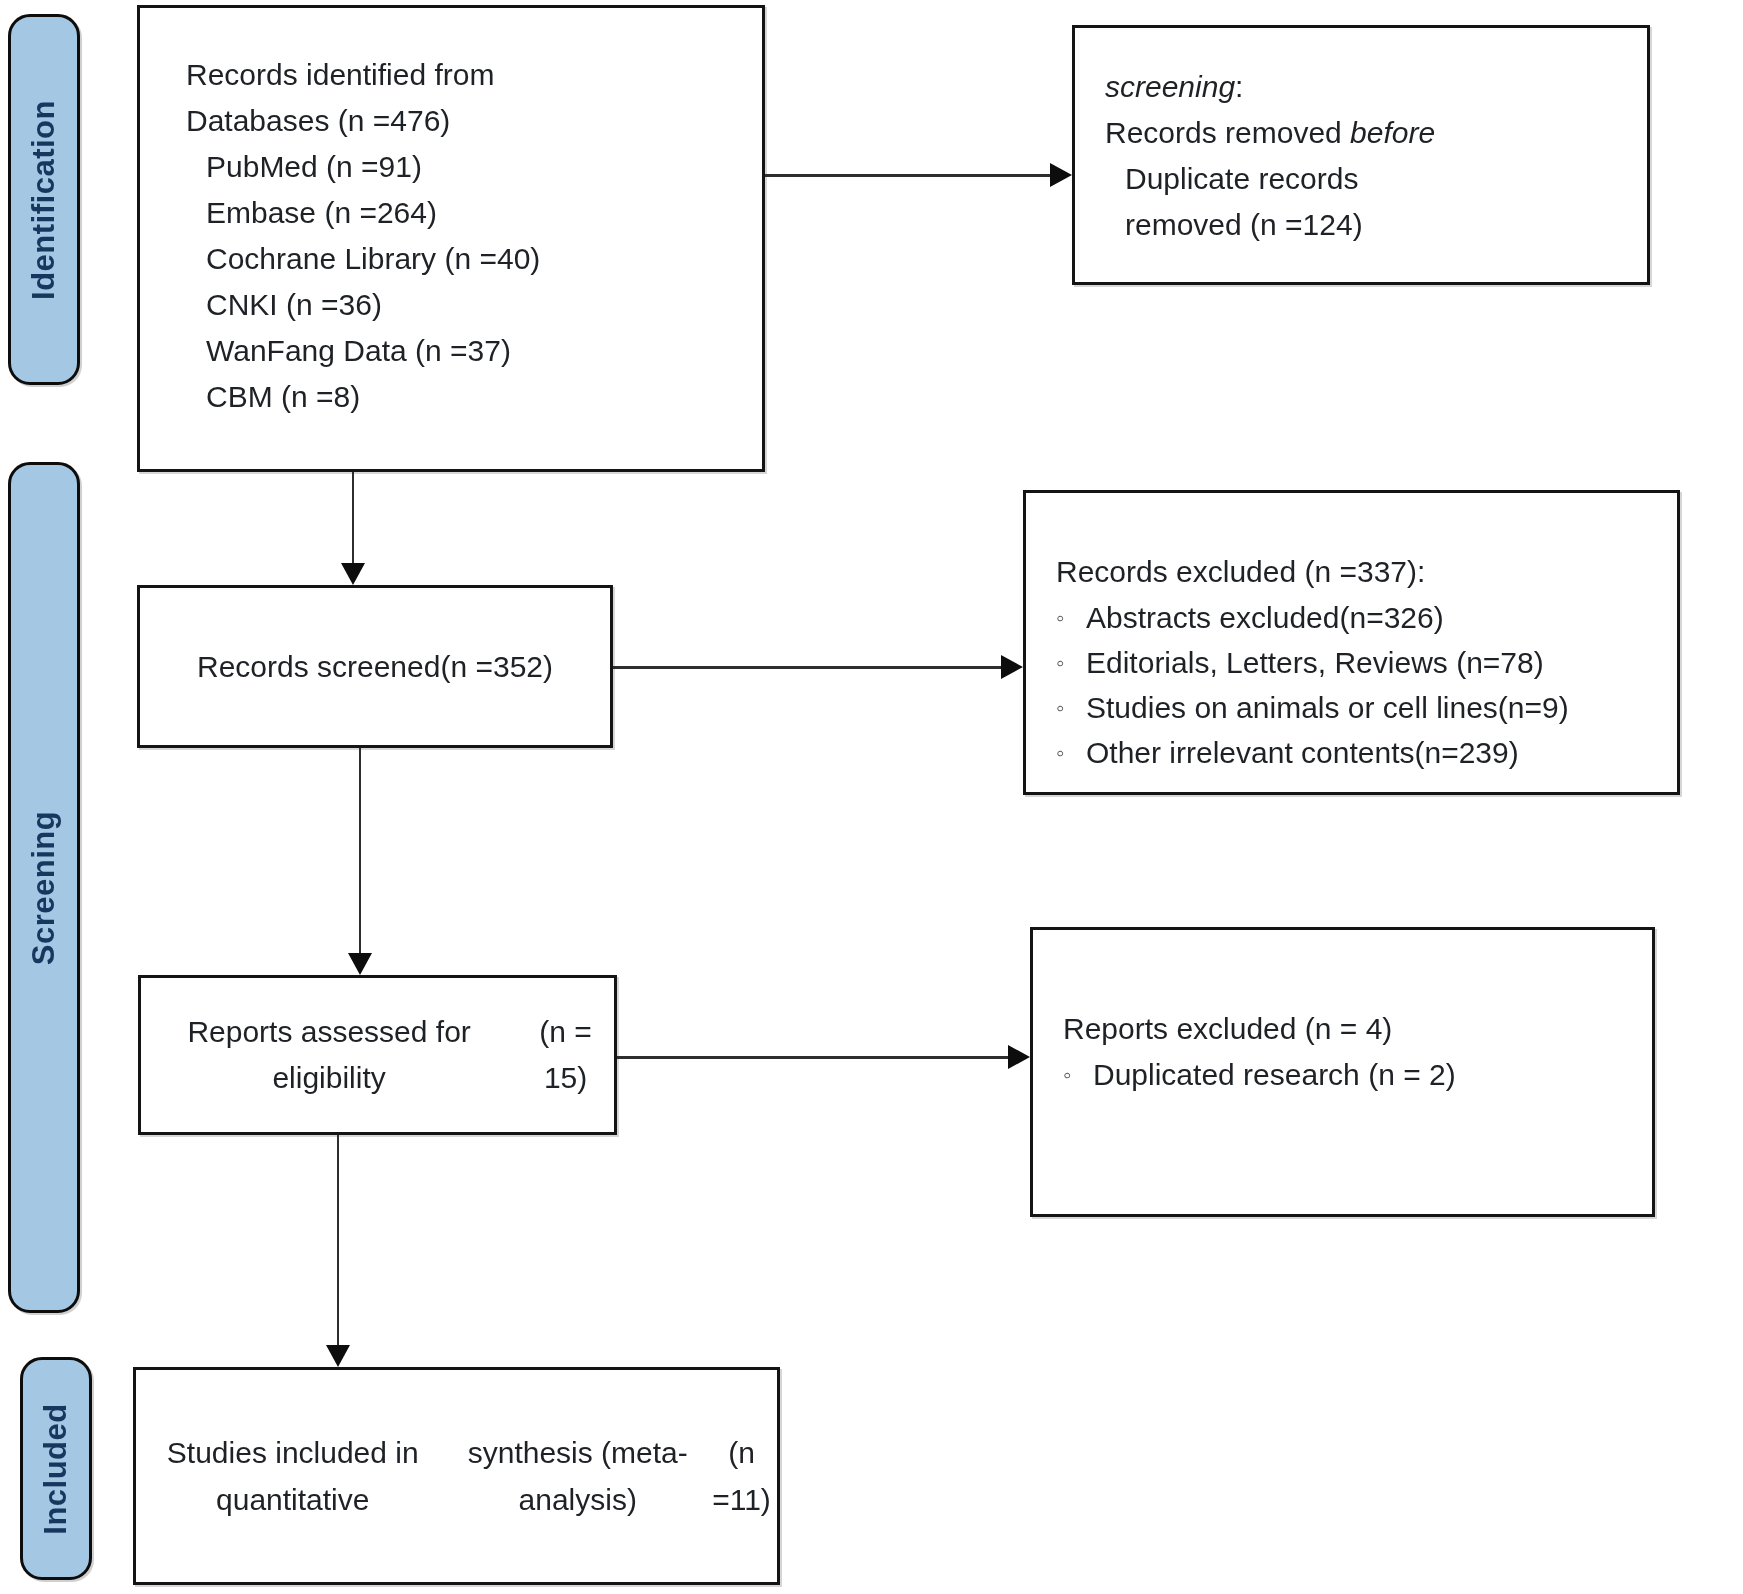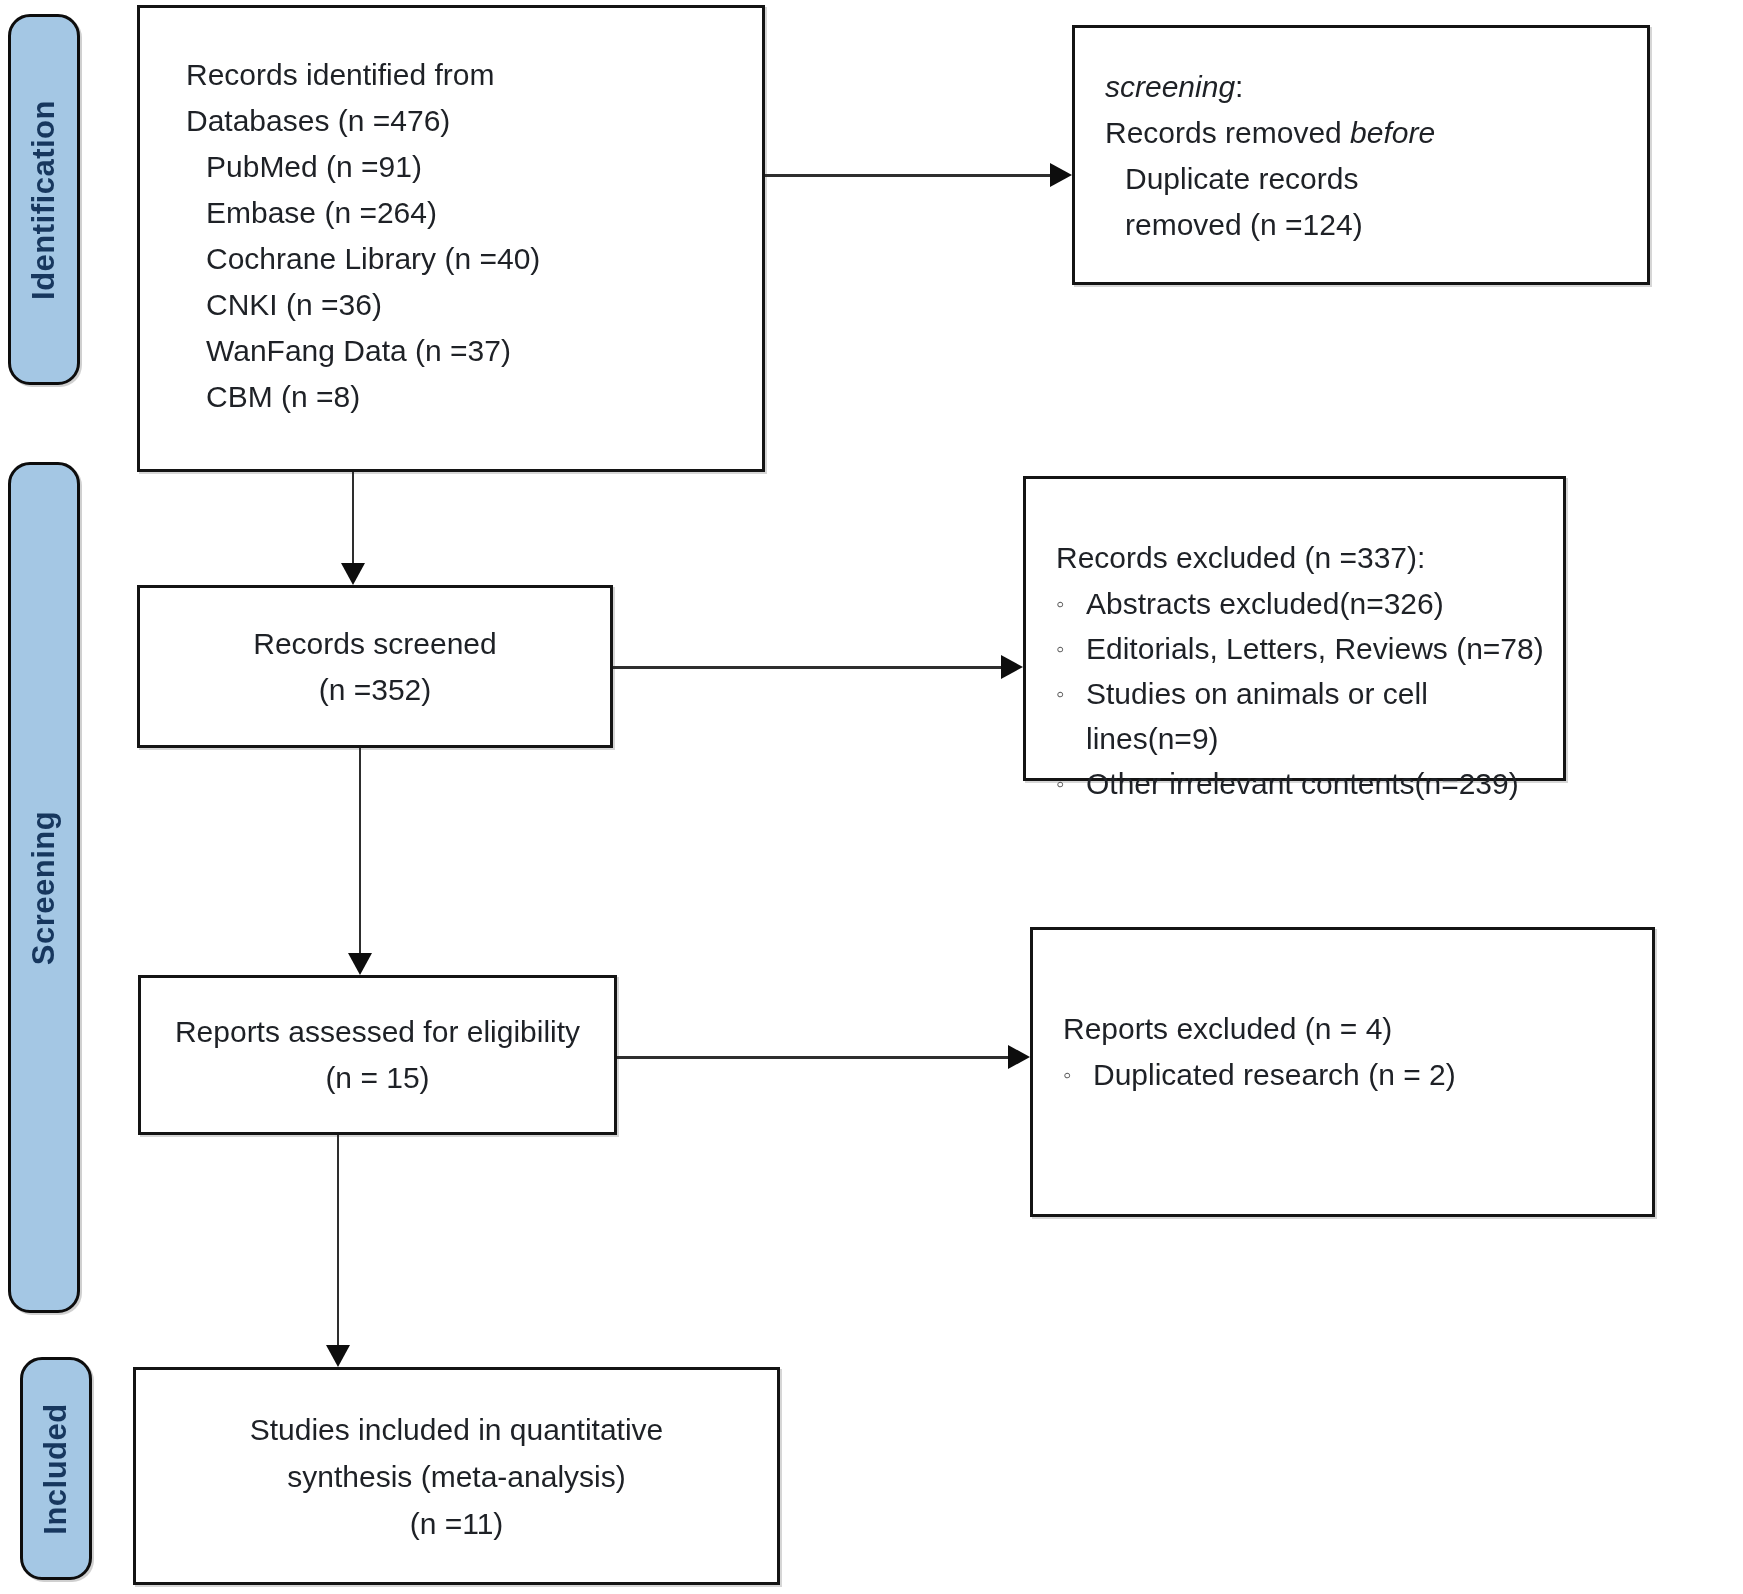--- a/index.html
+++ b/index.html
@@ -20,21 +20,21 @@
     transform:rotate(-90deg); white-space:nowrap;
     font-weight:bold; font-size:31px; color:#17375E; letter-spacing:.5px;
   }
   
   .box {
     position:absolute; background:#ffffff; border:3px solid #141414;
     box-sizing:border-box; font-size:30px; line-height:46px;
     box-shadow:2px 2px 0 rgba(120,120,120,.3);
   }
   .box.centered {
-    display:flex; flex-direction:column; align-items:center;
+    display:flex; align-items:center;
     justify-content:center; text-align:center;
   }
   .indent { margin-left:20px; }
   .bullet-item { position:relative; padding-left:30px; line-height:45px; }
   .bullet-item::before {
     content:"\25E6"; position:absolute; left:0; top:0;
     font-size:24px; color:#5a5a5a;
   }
   
   .hline { position:absolute; height:3px; background:#2e2e2e; }
@@ -84,21 +84,21 @@
     <div><span>Records removed </span><i>before</i></div>
     <div class="indent">Duplicate records</div>
     <div class="indent">removed (n =124)</div>
   </div>
 
   <div class="box centered" style="left:137px; top:585px; width:476px; height:163px;">
     <div>Records screened</div>
     <div>(n =352)</div>
   </div>
 
-  <div class="box" style="left:1023px; top:476px; width:543px; height:305px; padding:56px 12px 16px 30px;">
+  <div class="box" style="left:1023px; top:490px; width:657px; height:305px; padding:56px 12px 16px 30px;">
     <div>Records excluded (n =337):</div>
     <div>
         <div class="bullet-item">Abstracts excluded(n=326)</div>
         <div class="bullet-item">Editorials, Letters, Reviews (n=78)</div>
         <div class="bullet-item">Studies on animals or cell lines(n=9)</div>
         <div class="bullet-item">Other irrelevant contents(n=239)</div>
       </div>
   </div>
 
   <div class="box centered" style="left:138px; top:975px; width:479px; height:160px;">

